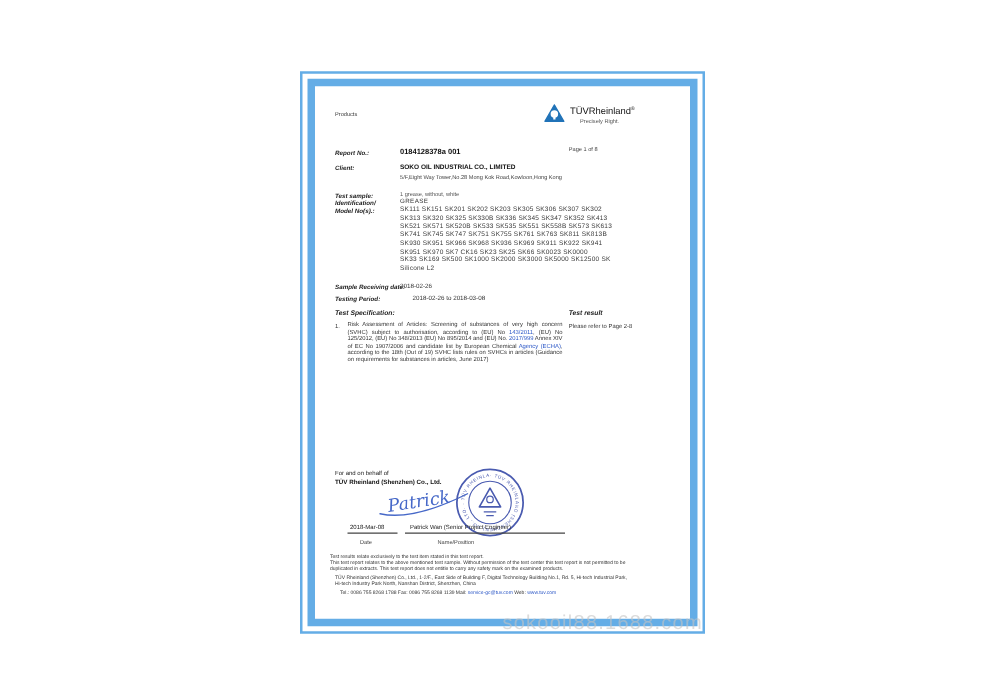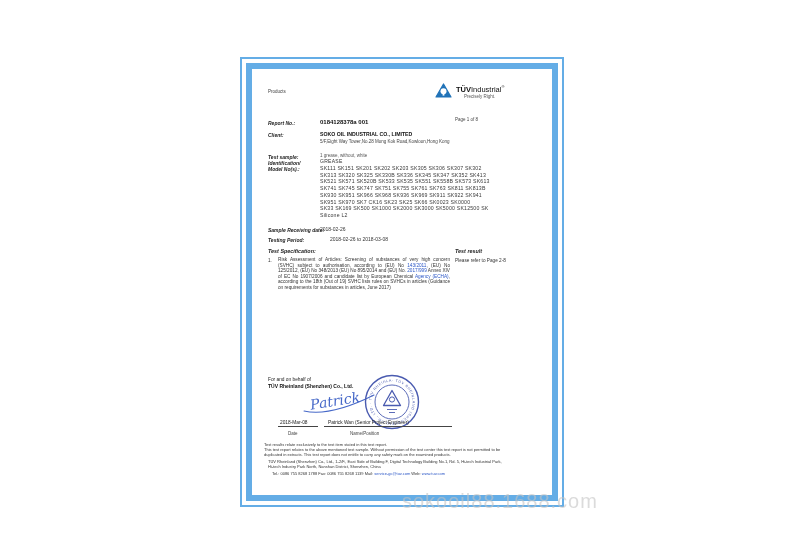--- a/index.html
+++ b/index.html
@@ -16,21 +16,21 @@
 
   .abs { position:absolute; white-space:nowrap; }
   .lbl { font-size:5px; font-weight:bold; font-style:italic; color:#222; }
   .val { font-size:5px; color:#333; }
   .small { font-size:4.5px; color:#444; }
 
   
   .logo { position:absolute; left:183px; top:13px; width:110px; height:22px; }
   .logo-tri { position:absolute; left:0; top:1px; }
   .logo-text { position:absolute; left:21px; top:2px; font-size:7.5px; color:#111; letter-spacing:0; }
-  .logo-text b { font-weight:bold; }
+  .logo-text b { font-weight:normal; }
   .logo-reg { font-size:4px; vertical-align:super; }
   .logo-tag { position:absolute; left:29px; top:12px; font-size:4.5px; color:#555; }
 
   
   .models { position:absolute; left:68px; top:96px; width:225px; font-size:5.2px;
             line-height:6.7px; color:#3a3a3a; letter-spacing:0.2px; }
   .models div { white-space:nowrap; }
 
   
   .spec-par { position:absolute; left:26px; top:188px; width:172px; font-size:4.7px;
@@ -43,21 +43,21 @@
 
   .sig-line { position:absolute; border-bottom:0.8px solid #444; height:1px; }
   .footer-small { font-size:4px; color:#333; line-height:4.9px; }
   .addr { font-size:4px; color:#333; line-height:4.9px; }
   .contact { font-size:4px; color:#333; }
   .contact .link { color:#2a56c6; }
 
   
   .wm-cn { position:absolute; left:384px; top:468px; font-size:19px; font-weight:bold;
            color:rgba(178,178,178,0.62); letter-spacing:0.5px; z-index:20; white-space:nowrap; }
-  .wm-url { position:absolute; left:402px; top:490px; font-size:20px;
+  .wm-url { position:absolute; left:402px; top:490px; font-size:16px;
             color:rgba(195,195,195,0.60); letter-spacing:1px; z-index:20; white-space:nowrap; }
 </style>
 </head>
 <body>
 
 <div id="canvas">
 
   <div class="outer-frame"></div>
 
   <div class="page">
@@ -65,21 +65,21 @@
 
       <div class="abs small" style="left:16px; top:20px; color:#3c3c3c;">Products</div>
 
       <div class="logo">
         <svg class="logo-tri" width="17" height="15" viewBox="0 0 17 15">
           <polygon points="8.5,1 16,14 1,14" fill="#2173b8" stroke="#2173b8" stroke-width="1.2" stroke-linejoin="round"></polygon>
           <circle cx="8.5" cy="8.2" r="3" fill="#ffffff"></circle>
           <rect x="7.6" y="10.2" width="1.8" height="2.4" fill="#ffffff"></rect>
         </svg>
         <div class="logo-text">
-          <b>TÜV</b><span>Industrial</span><span class="logo-reg">®</span>
+          <b>TÜV</b><span>Rheinland</span><span class="logo-reg">®</span>
         </div>
         <div class="logo-tag">Precisely Right.</div>
       </div>
 
       <div class="abs small" style="left:203px; top:48px;">Page 1 of 8</div>
 
       <div class="abs lbl" style="left:16px; top:51px;">Report No.:</div>
       <div class="abs" style="left:68px; top:50px; font-size:6px; font-weight:bold; color:#111;">0184128378a 001</div>
 
       <div class="abs lbl" style="left:16px; top:63px;">Client:</div>

